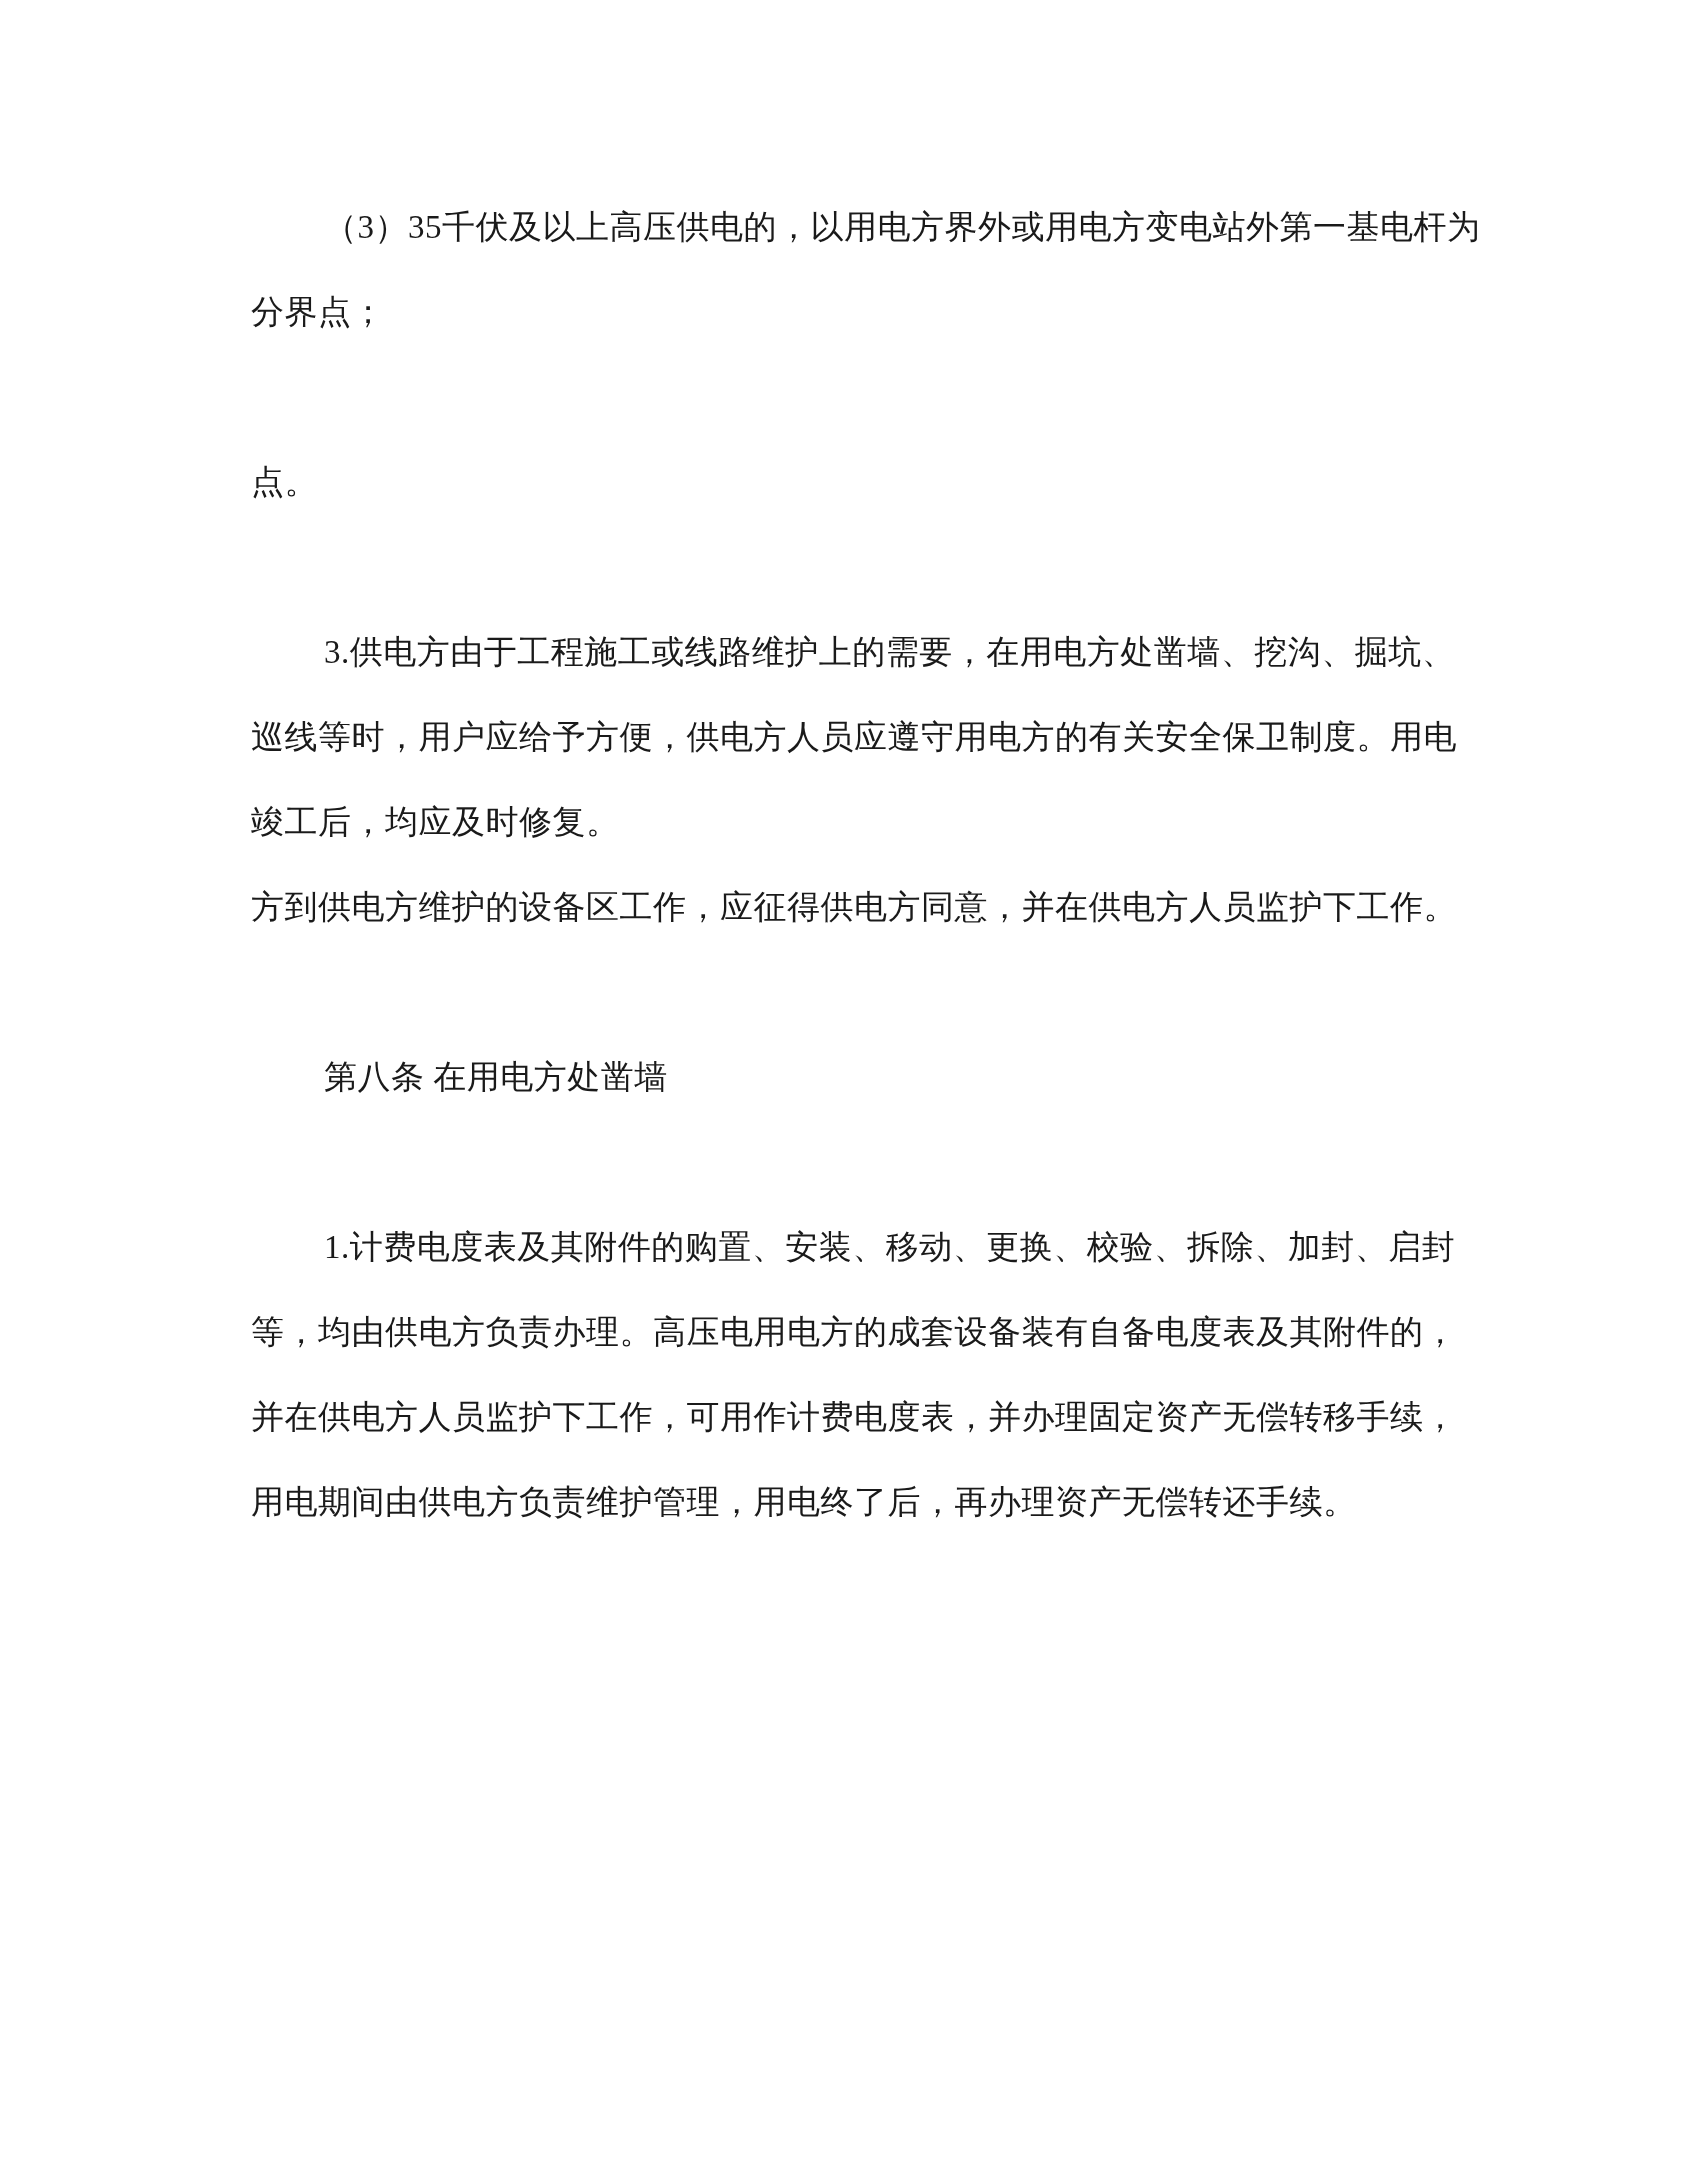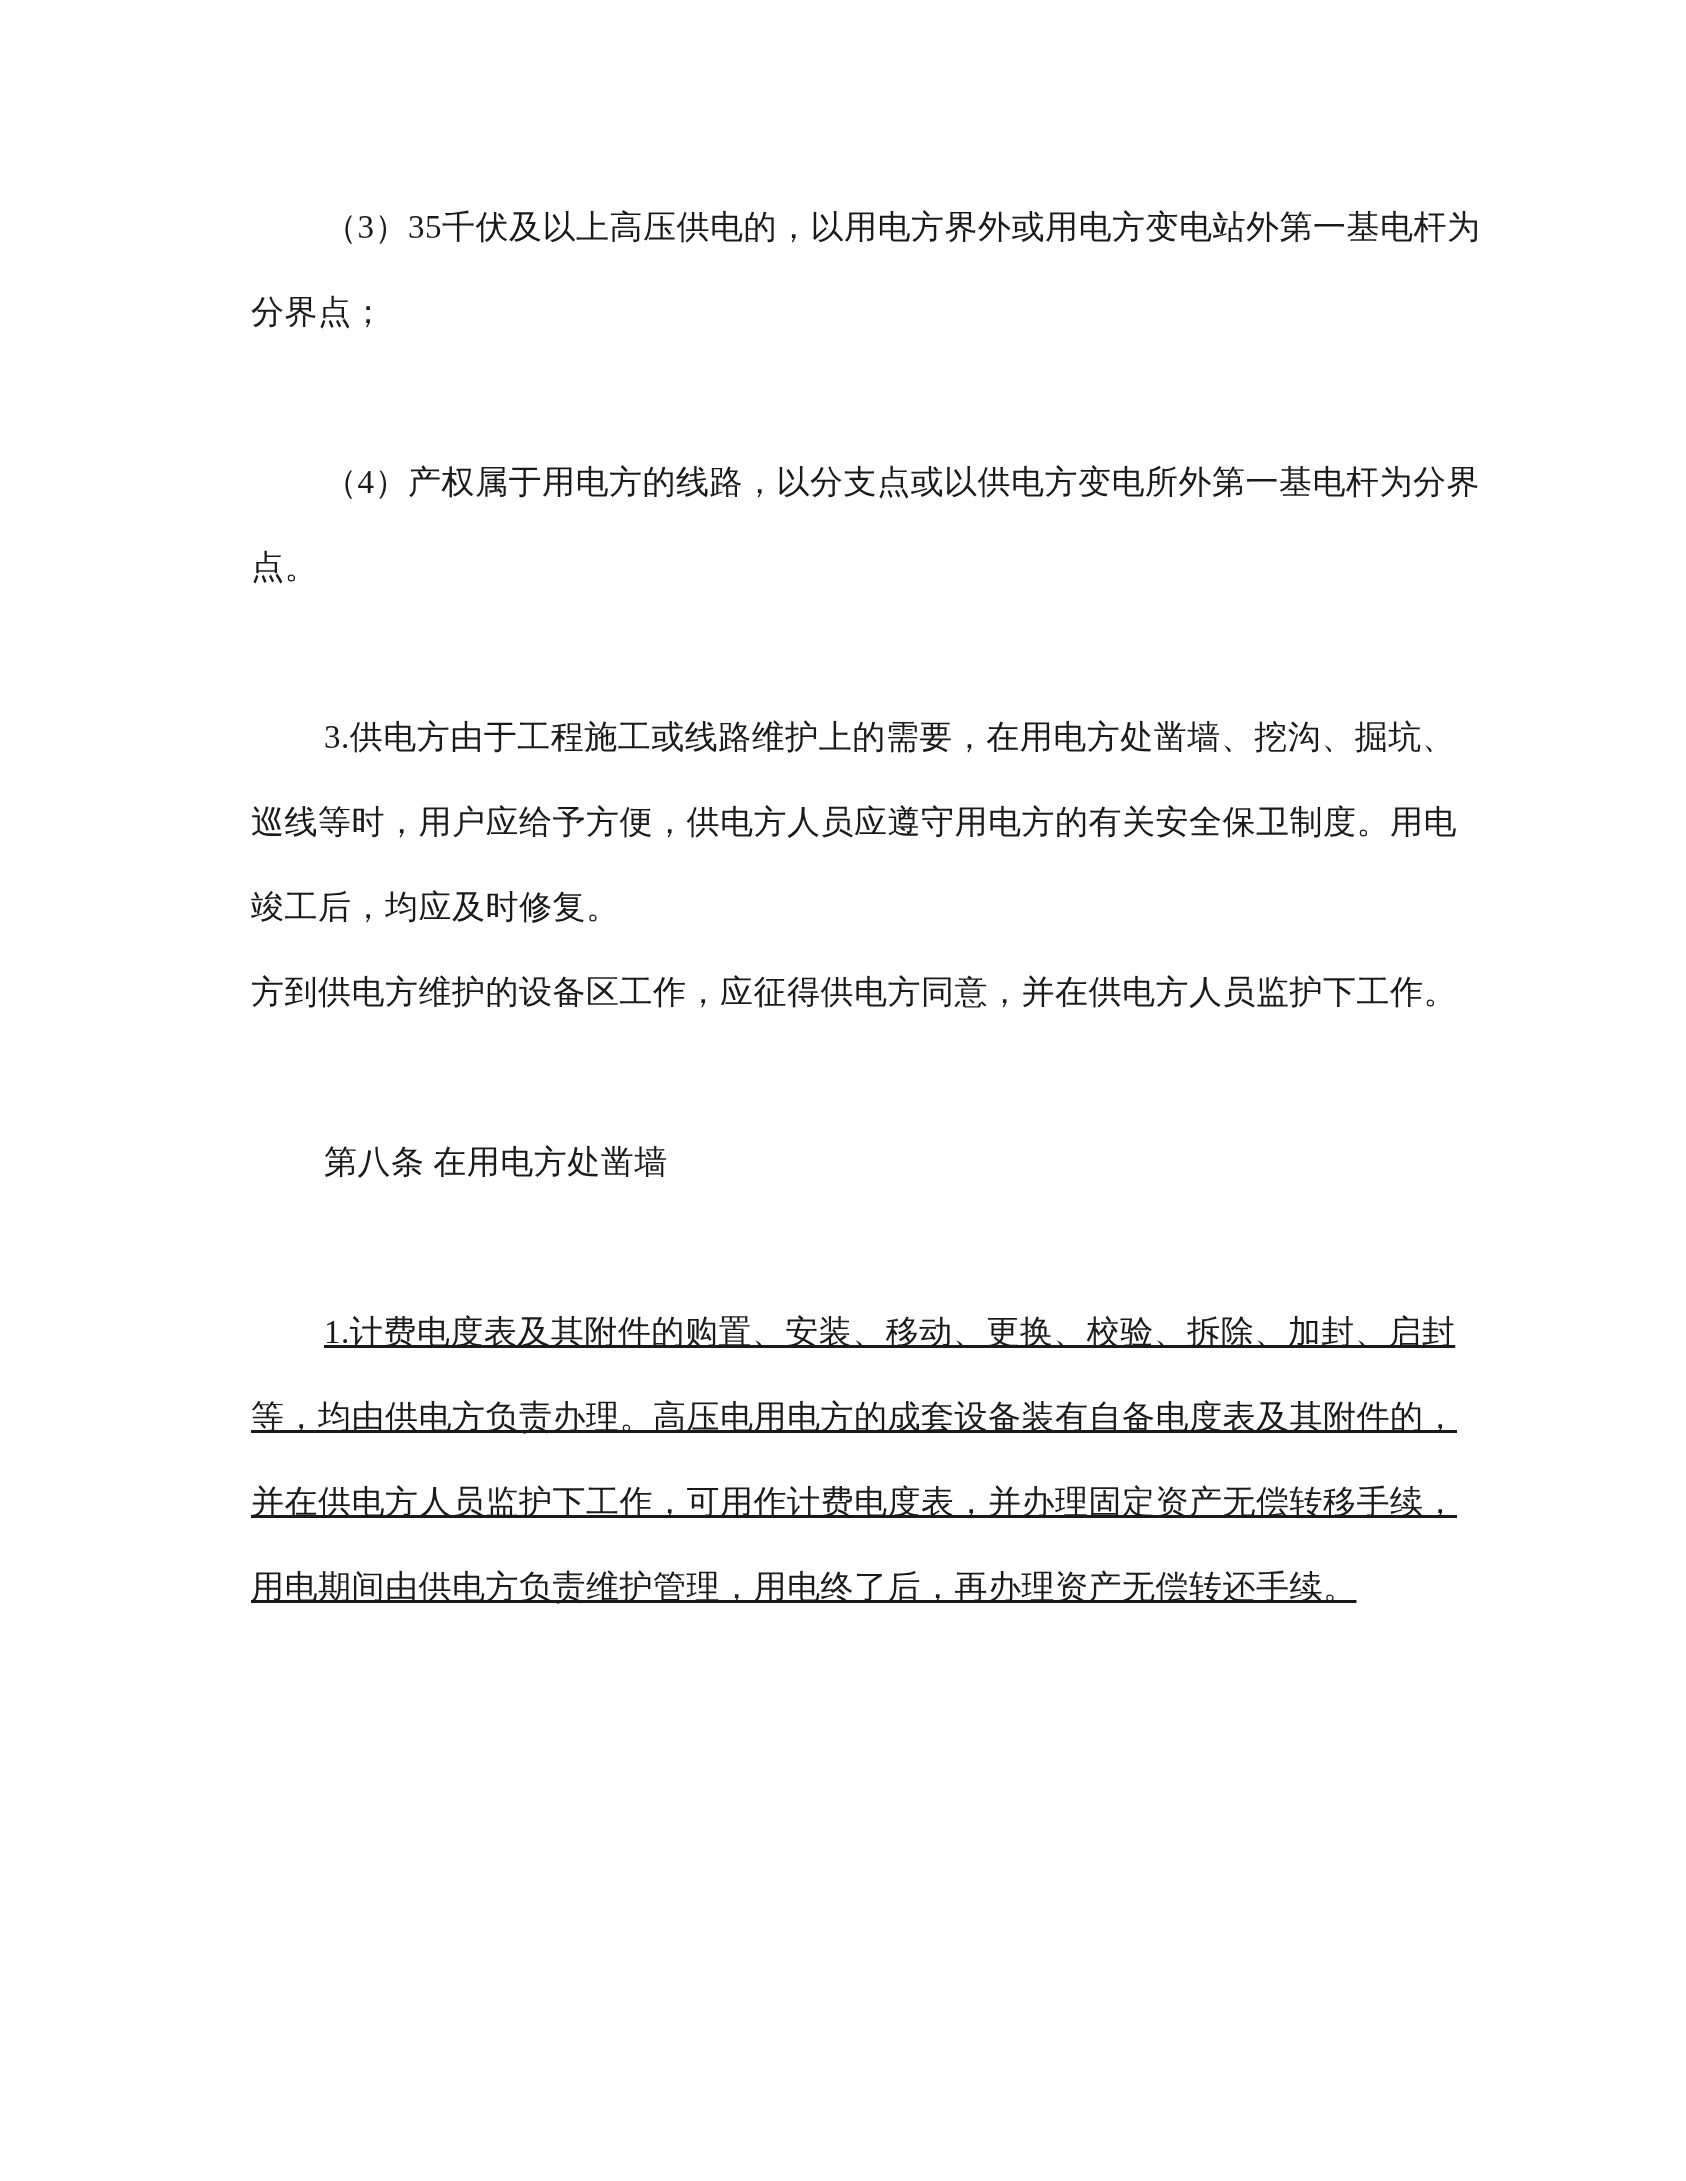--- a/index.html
+++ b/index.html
@@ -21,21 +21,20 @@
     background: #ffffff;
     padding: 185px 184px 0 251px;
     color: #1a1a1a;
   }
   .paragraph {
     margin: 0 0 85px 0;
     padding: 0;
   }
   .paragraph:last-child {
     margin-bottom: 0;
-    text-decoration: underline;
   }
   .text-line {
     font-size: 33px;
     line-height: 85px;
     height: 85px;
     white-space: nowrap;
     letter-spacing: 0.5px;
     color: #1a1a1a;
   }
   .text-line.indent {
@@ -46,21 +45,20 @@
 <body>
 
 <div class="page">
 
   <div class="paragraph">
     <div class="text-line indent">（3）35千伏及以上高压供电的，以用电方界外或用电方变电站外第一基电杆为</div>
     <div class="text-line">分界点；</div>
   </div>
 
   <div class="paragraph">
-    <div class="text-line indent">（4）产权属于用电方的线路，以分支点或以供电方变电所外第一基电杆为分界</div>
     <div class="text-line">点。</div>
   </div>
 
 
   <div class="paragraph">
     <div class="text-line indent">3.供电方由于工程施工或线路维护上的需要，在用电方处凿墙、挖沟、掘坑、</div>
     <div class="text-line">巡线等时，用户应给予方便，供电方人员应遵守用电方的有关安全保卫制度。用电</div>
     <div class="text-line">竣工后，均应及时修复。</div>
     <div class="text-line">方到供电方维护的设备区工作，应征得供电方同意，并在供电方人员监护下工作。</div>
   </div>

